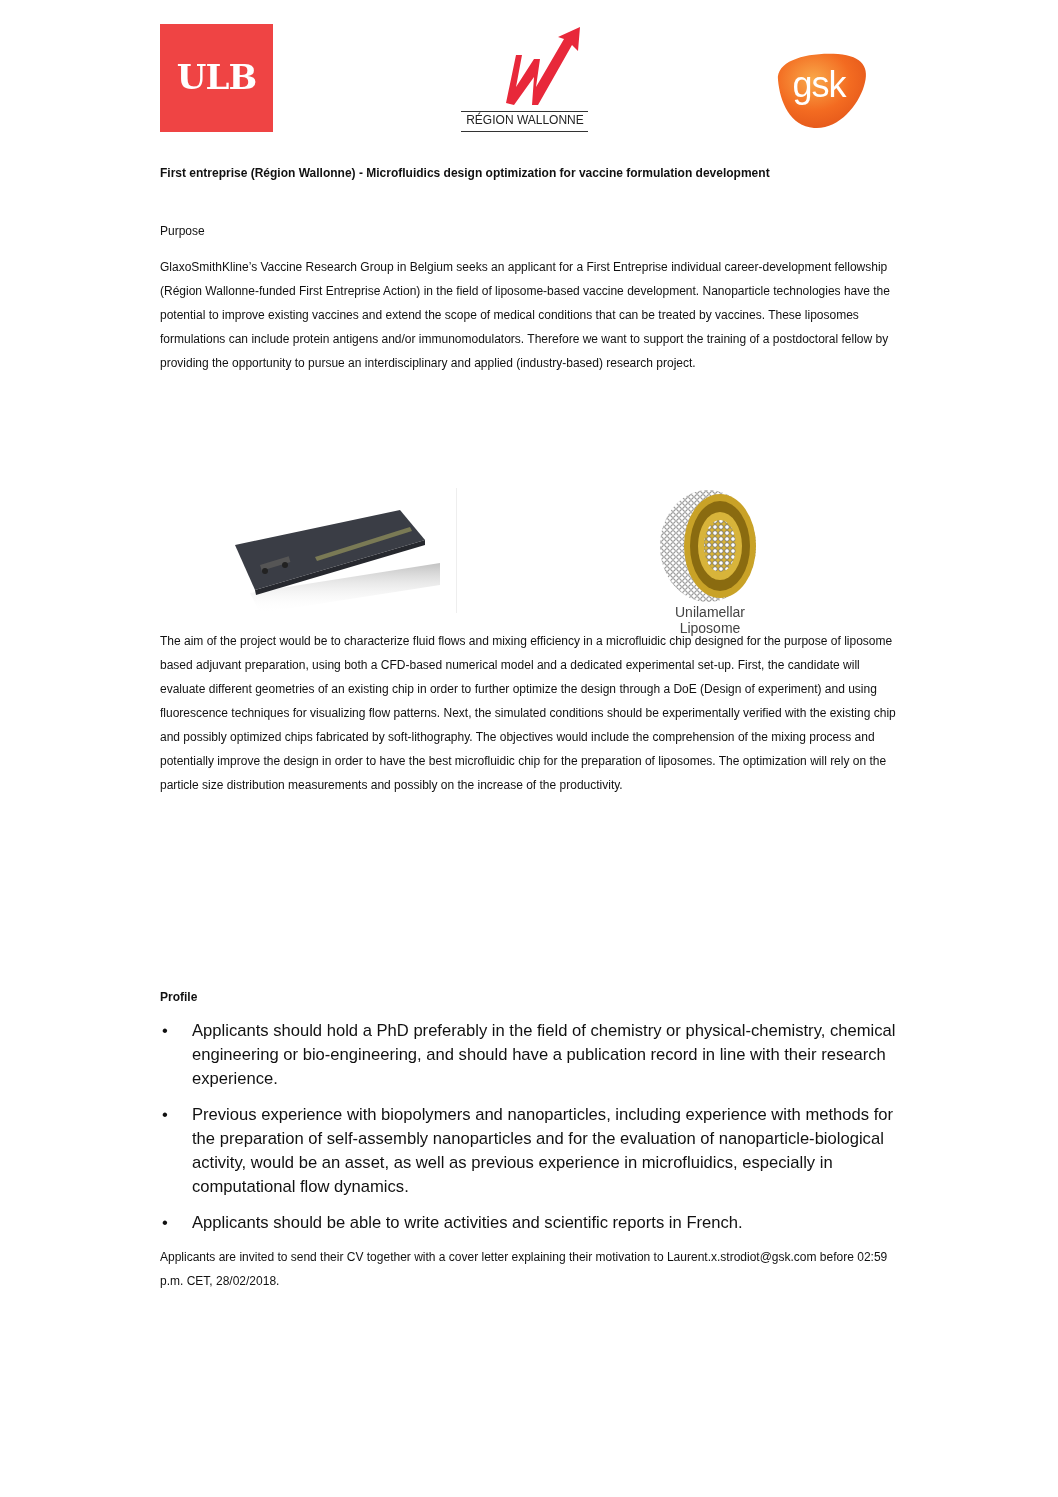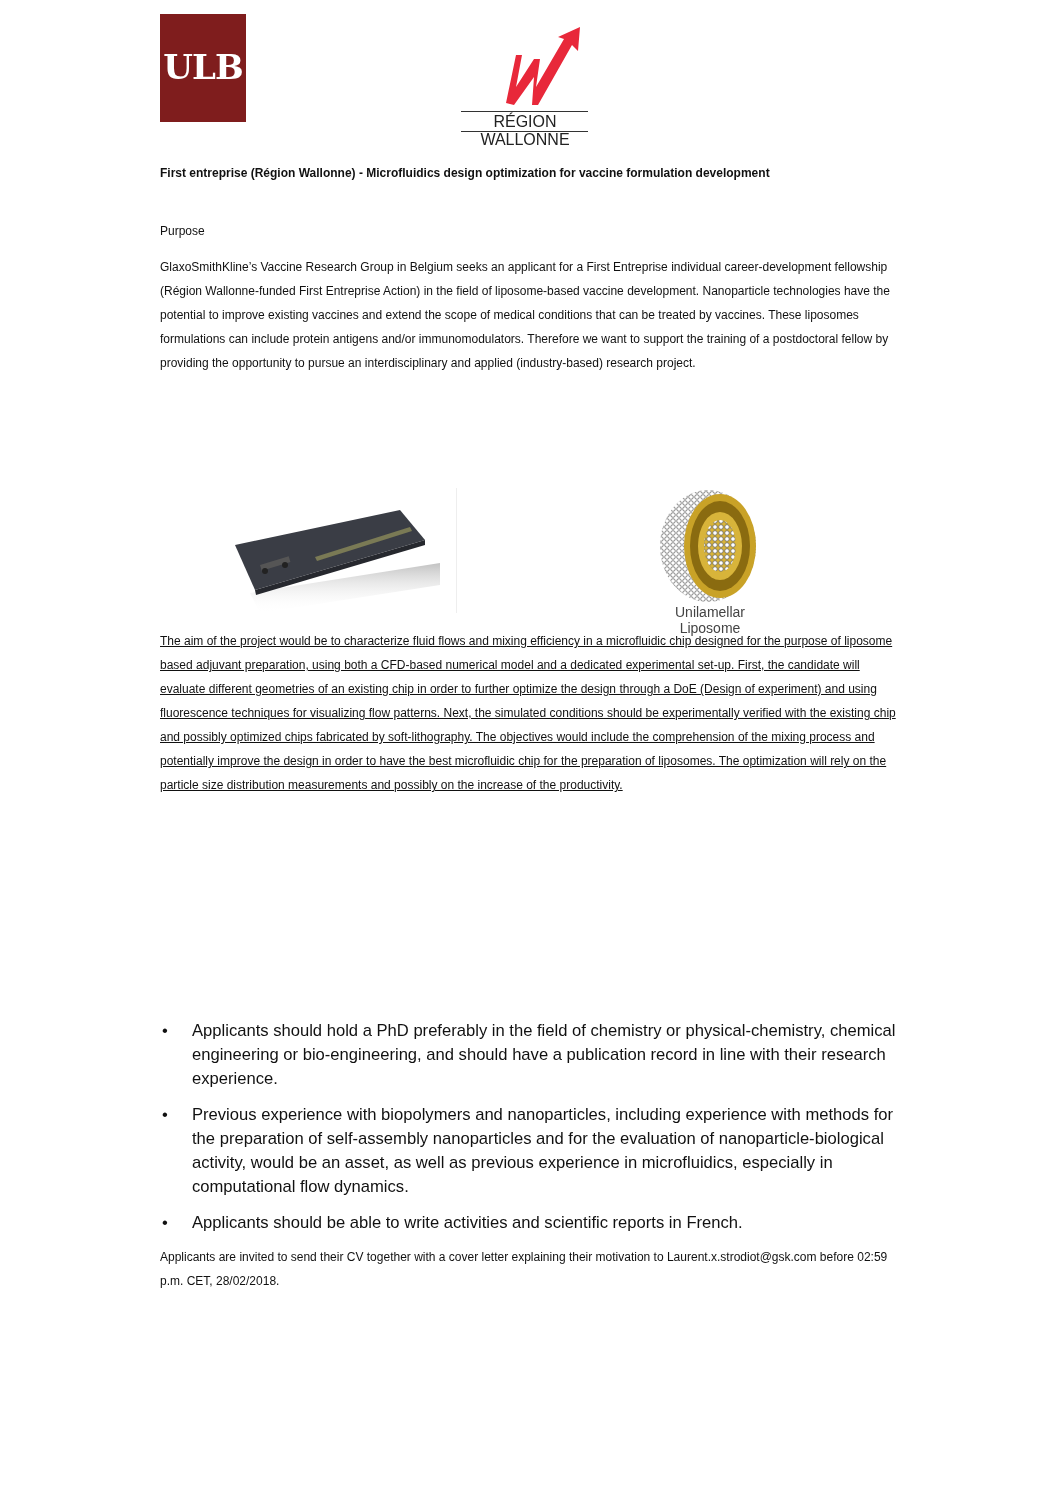--- a/index.html
+++ b/index.html
@@ -1,37 +1,37 @@
 <!DOCTYPE html>
 <html><head>
 <meta charset="utf-8">
 <style>
   html, body { margin: 0; padding: 0; background: #ffffff; }
   body { width: 1058px; height: 1497px; position: relative; overflow: hidden;
          font-family: "Liberation Sans", "DejaVu Sans", sans-serif; color: #111; }
   .page { position: absolute; left: 0; top: 0; width: 1058px; height: 1497px; background: #fff; }
 
   
-  .logo-ulb { position: absolute; left: 160px; top: 14px; width: 86px; height: 108px; background: #7f1d1d; }
+  .logo-ulb { position: absolute; left: 160px; top: 24px; width: 113px; height: 108px; background: #ef4444; }
   .logo-ulb span { position: absolute; left: 0; right: 0; top: 33px; text-align: center; color: #fff;
                    font-family: "DejaVu Serif", "Liberation Serif", serif; font-weight: bold; font-size: 34px; letter-spacing: -1px; }
   .logo-wallonie { position: absolute; left: 460px; top: 25px; width: 130px; height: 110px; }
   .logo-wallonie .caption { position: absolute; left: 0; top: 88px; width: 130px; text-align: center;
-                            font-size: 16px; color: #222; letter-spacing: 0px; }
+                            font-size: 12px; color: #222; letter-spacing: 0px; }
   .logo-wallonie .rule { position: absolute; left: 1px; width: 127px; height: 1px; background: #333; }
   .logo-gsk { position: absolute; left: 768px; top: 50px; width: 102px; height: 80px; }
   .logo-gsk span { position: absolute; left: 0; right: 0; top: 14px; text-align: center; color: #fff;
                    font-size: 36px; letter-spacing: -1px; font-family: "Liberation Sans", sans-serif; }
 
   
   .text { position: absolute; left: 160px; width: 745px; font-size: 12px; line-height: 24px; }
   .title { top: 161px; font-weight: bold; }
   .h-purpose { top: 219px; font-weight: normal; }
   .p-purpose { top: 255px; }
-  .p-aim { top: 629px; text-decoration: underline; }
+  .p-aim { top: 629px; }
   .p-collab { top: 903px; }
   .h-profile { top: 985px; font-weight: bold; }
   .bullets { position: absolute; left: 160px; top: 1019px; width: 745px; margin: 0; padding: 0; list-style: none;
              font-size: 16.6px; line-height: 24px; }
   .bullets li { position: relative; padding-left: 32px; margin-bottom: 12px; }
   .bullets li .dot { position: absolute; left: 2px; top: 0; }
   .p-apply { top: 1245px; }
 
   
   .img-chip { position: absolute; left: 230px; top: 505px; width: 215px; height: 110px; }
@@ -51,20 +51,33 @@
 
   <div class="logo-wallonie">
     <svg width="130" height="86" viewBox="0 0 130 86">
       <path d="M46 78 L56 30 L62 30 L56 62 L74 34 L80 34 L76 62 L104 14 L98 12 L120 2 L118 26 L112 20 L78 80 L72 80 L74 52 L54 80 Z" fill="#e8283a"></path>
     </svg>
     <div class="rule" style="top:86px;"></div>
     <div class="caption">RÉGION WALLONNE</div>
     <div class="rule" style="top:106px;"></div>
   </div>
 
+  <div class="logo-gsk">
+    <svg width="102" height="80" viewBox="0 0 102 80" style="position:absolute;left:0;top:0">
+      <defs>
+        <radialGradient id="gskg" cx="40%" cy="35%" r="70%">
+          <stop offset="0%" stop-color="#f9a94a"></stop>
+          <stop offset="60%" stop-color="#f36b21"></stop>
+          <stop offset="100%" stop-color="#e4571a"></stop>
+        </radialGradient>
+      </defs>
+      <path d="M10 30 C 8 10, 40 2, 70 4 C 95 6, 102 18, 96 36 C 90 56, 70 80, 46 78 C 22 76, 12 52, 10 30 Z" fill="url(#gskg)"></path>
+    </svg>
+    <span>gsk</span>
+  </div>
 
   <div class="text title">First entreprise (Région Wallonne) - Microfluidics design optimization for vaccine formulation development</div>
 
   <div class="text h-purpose">Purpose</div>
   <div class="text p-purpose">GlaxoSmithKline’s Vaccine Research Group in Belgium seeks an applicant for a First Entreprise individual career-development fellowship (Région Wallonne-funded First Entreprise Action) in the field of liposome-based vaccine development. Nanoparticle technologies have the potential to improve existing vaccines and extend the scope of medical conditions that can be treated by vaccines. These liposomes formulations can include protein antigens and/or immunomodulators. Therefore we want to support the training of a postdoctoral fellow by providing the opportunity to pursue an interdisciplinary and applied (industry-based) research project.</div>
 
   <svg class="img-chip" viewBox="0 0 215 110">
     <defs>
       <linearGradient id="chipShadow" x1="0" y1="0" x2="0" y2="1">
         <stop offset="0%" stop-color="#999" stop-opacity="0.6"></stop>
@@ -90,20 +103,21 @@
     <ellipse cx="62" cy="58" rx="36" ry="52" fill="#c9a227"></ellipse>
     <ellipse cx="62" cy="58" rx="30" ry="45" fill="#8a6b10"></ellipse>
     <ellipse cx="62" cy="58" rx="22" ry="34" fill="#d8b43a"></ellipse>
     <ellipse cx="62" cy="58" rx="16" ry="26" fill="url(#dots)"></ellipse>
   </svg>
   <div class="lipo-caption">Unilamellar Liposome</div>
 
   <div class="text p-aim">The aim of the project would be to characterize fluid flows and mixing efficiency in a microfluidic chip designed for the purpose of liposome based adjuvant preparation, using both a CFD-based numerical model and a dedicated experimental set-up. First, the candidate will evaluate different geometries of an existing chip in order to further optimize the design through a DoE (Design of experiment) and using fluorescence techniques for visualizing flow patterns. Next, the simulated conditions should be experimentally verified with the existing chip and possibly optimized chips fabricated by soft-lithography. The objectives would include the comprehension of the mixing process and potentially improve the design in order to have the best microfluidic chip for the preparation of liposomes. The optimization will rely on the particle size distribution measurements and possibly on the increase of the productivity.</div>
 
 
+  <div class="text h-profile">Profile</div>
   <ul class="bullets">
     <li>
       <span class="dot">•</span>
       <span>Applicants should hold a PhD preferably in the field of chemistry or physical-chemistry, chemical engineering or bio-engineering, and should have a publication record in line with their research experience.</span>
     </li>
     <li>
       <span class="dot">•</span>
       <span>Previous experience with biopolymers and nanoparticles, including experience with methods for the preparation of self-assembly nanoparticles and for the evaluation of nanoparticle-biological activity, would be an asset, as well as previous experience in microfluidics, especially in computational flow dynamics.</span>
     </li>
     <li>

